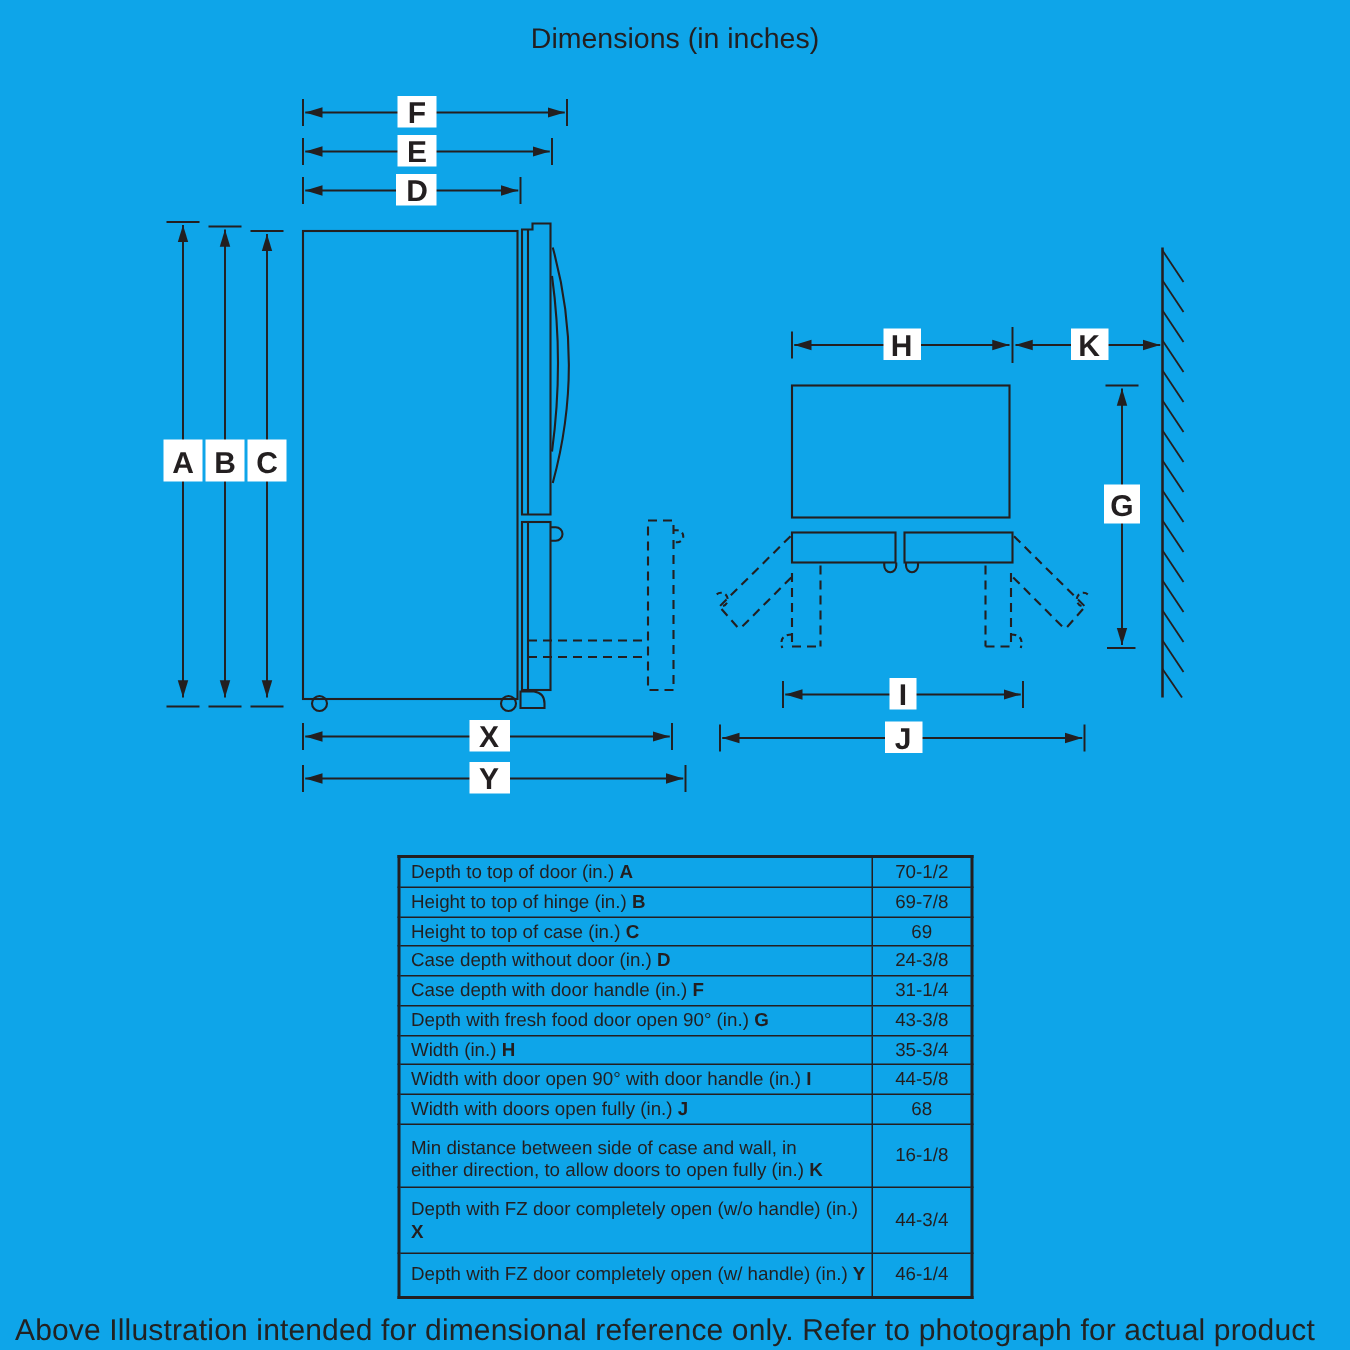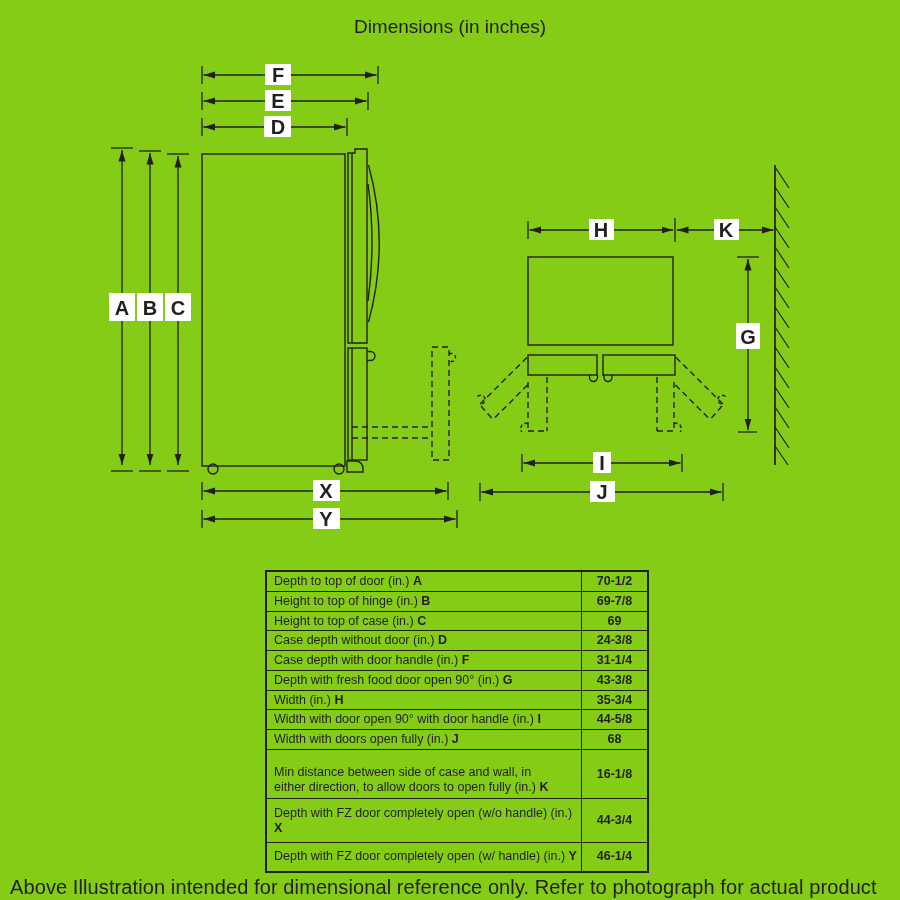--- a/index.html
+++ b/index.html
@@ -1,37 +1,37 @@
 <!DOCTYPE html>
 <html><head>
 <meta charset="utf-8">
 <style>
   html,body{margin:0;padding:0;background:#ffffff;}
-  .page{position:relative;width:900px;height:900px;background:#84cc16;overflow:hidden;
+  .page{position:relative;width:900px;height:900px;background:#0ea5e9;overflow:hidden;
         font-family:"Liberation Sans",sans-serif;color:#231f20;}
   .title{position:absolute;top:16px;left:0;width:900px;text-align:center;
          font-size:19px;color:#231f20;}
   svg.diagram{position:absolute;left:0;top:0;}
   .dl{stroke:#231f20;stroke-width:1.4;fill:none;stroke-linecap:butt;}
   .dsh{stroke-dasharray:6,4;}
   .dsh2{stroke-dasharray:3.5,2.6;}
   .dim{stroke:#231f20;stroke-width:1.3;fill:none;}
   .tick{stroke:#231f20;stroke-width:1.3;}
   .gap{fill:#ffffff;stroke:none;}
   text.lab{font-family:"Liberation Sans",sans-serif;font-weight:bold;font-size:20px;
            fill:#231f20;text-anchor:middle;}
   .wall{stroke:#231f20;stroke-width:1.7;}
   .hatch{stroke:#231f20;stroke-width:1.2;}
   table.dims{position:absolute;left:265px;top:570px;width:368px;border-collapse:collapse;
              border:2.4px solid #231f20;table-layout:fixed;}
   table.dims td{border:1.4px solid #231f20;font-size:12.5px;line-height:1.18;
                 color:#231f20;vertical-align:middle;}
   td.lbl{padding:2px 4px 2px 7px;white-space:pre-line;width:303px;}
-  td.val{padding:2px 2px;text-align:center;font-weight:bold;width:61px;}
-  tr.k td.lbl{padding-top:15px;padding-bottom:4px;}
+  td.val{padding:2px 2px;text-align:center;font-weight:normal;width:61px;}
+  tr.k td.lbl{padding-top:8px;padding-bottom:4px;}
   tr.tall td{padding-top:6.5px;padding-bottom:6.5px;}
   .footer{position:absolute;left:10px;top:876px;width:884px;font-size:20px;
           color:#222222;letter-spacing:0.1px;}
 </style>
 </head>
 <body>
 
 <div class="page">
 
   <div class="title">Dimensions (in inches)</div>

